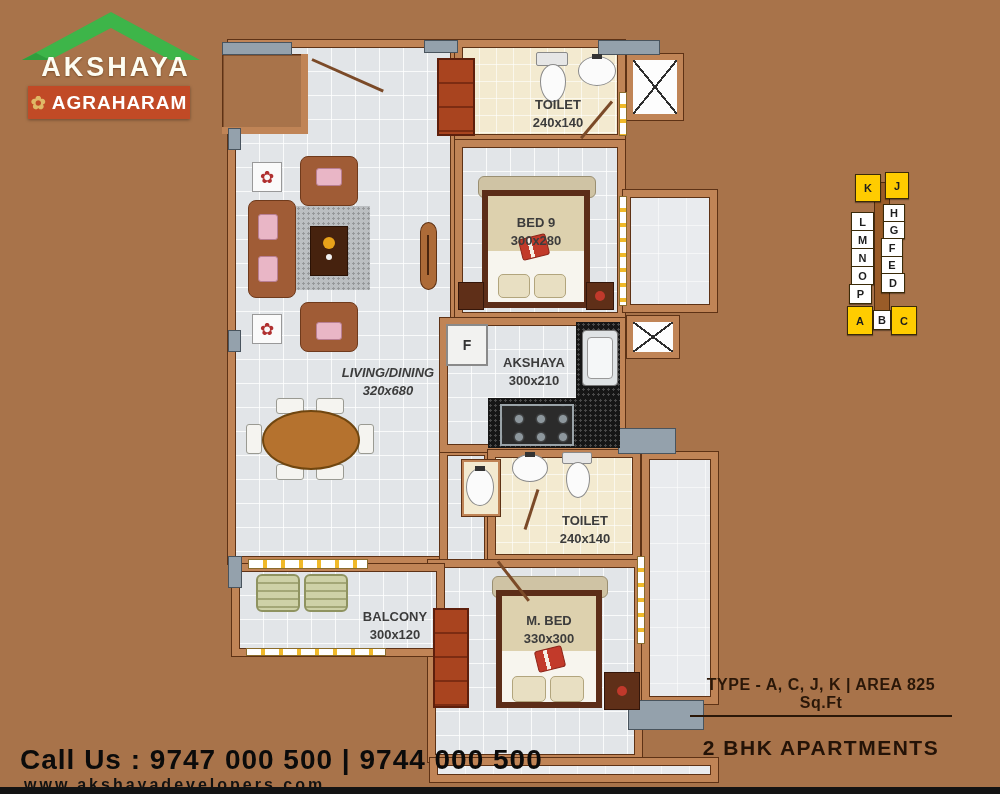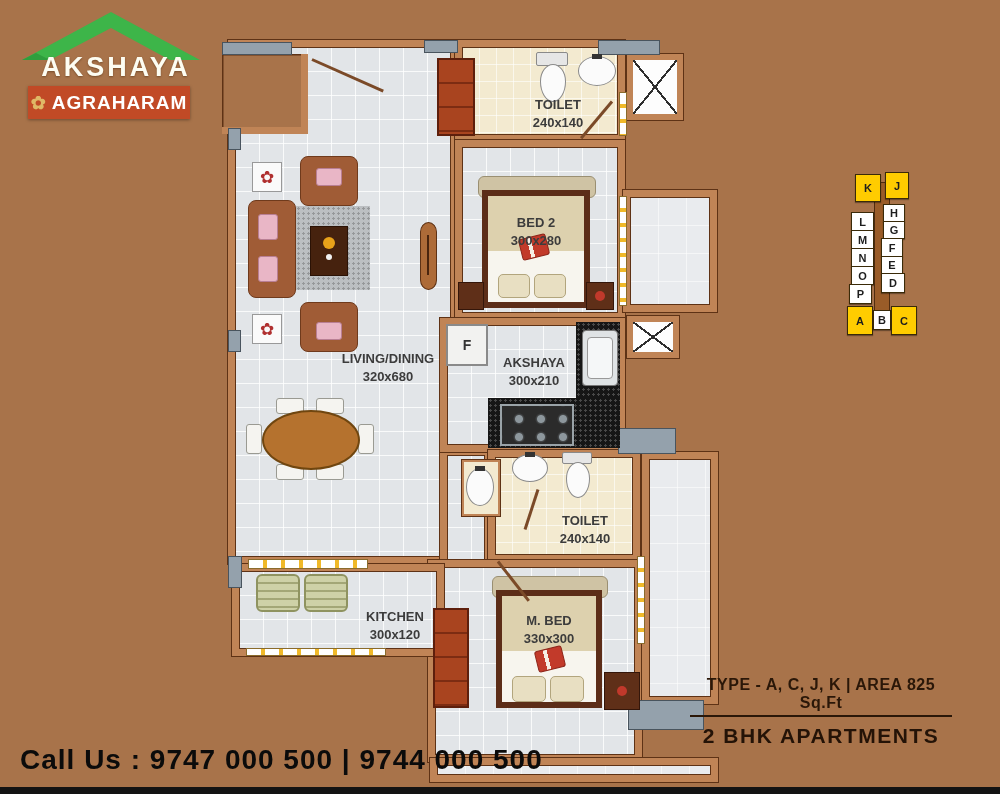--- a/index.html
+++ b/index.html
@@ -105,21 +105,21 @@
   .kp.hl{background:#ffcc00;}
 
   
   #call-line{position:absolute;left:20px;top:744px;font-size:28px;font-weight:800;color:#0b0b0b;
       letter-spacing:1px;z-index:70;}
   #website-line{position:absolute;left:24px;top:776px;font-size:16px;font-weight:700;color:#121212;
       letter-spacing:3px;z-index:70;}
   #type-block{position:absolute;left:690px;top:676px;width:262px;text-align:center;z-index:70;}
   #type-block .tline{display:inline-block;font-size:16px;font-weight:700;color:#2a1708;
       border-bottom:2px solid #2a1708;padding-bottom:3px;letter-spacing:.5px;}
-  #type-block .bline{margin-top:7px;font-size:21px;font-weight:800;color:#241307;letter-spacing:1.5px;}
+  #type-block .bline{margin-top:19px;font-size:21px;font-weight:800;color:#241307;letter-spacing:1.5px;}
   #bottom-bar{position:absolute;left:0;top:787px;width:1000px;height:7px;background:#131313;z-index:80;}
 </style>
 </head>
 <body>
 
 <div id="canvas">
 
   <div id="logo">
     <svg width="190" height="56" viewBox="0 0 190 56">
       <polygon points="6,52 95,4 184,52 154,52 95,20 34,52" fill="#3db549"></polygon>
@@ -245,41 +245,41 @@
   <div class="pillow" style="left:550px;top:676px;width:32px;height:24px;"></div>
   <div class="nightstand" style="left:604px;top:672px;width:34px;height:36px;">
       <div class="dot"></div>
     </div>
 
   <div class="rlabel" style="left:558px;top:96px;">
     <div>TOILET</div>
     <div>240x140</div>
   </div>
   <div class="rlabel" style="left:536px;top:214px;">
-    <div>BED 2</div>
+    <div>BED 9</div>
     <div>300x280</div>
   </div>
-  <div class="rlabel" style="left:388px;top:350px;">
+  <div class="rlabel" style="left:388px;top:364px;font-style:italic;">
     <div>LIVING/DINING</div>
     <div>320x680</div>
   </div>
   <div class="rlabel" style="left:534px;top:354px;">
     <div>AKSHAYA</div>
     <div>300x210</div>
   </div>
   <div class="rlabel" style="left:585px;top:512px;">
     <div>TOILET</div>
     <div>240x140</div>
   </div>
   <div class="rlabel" style="left:549px;top:612px;">
     <div>M. BED</div>
     <div>330x300</div>
   </div>
   <div class="rlabel" style="left:395px;top:608px;">
-    <div>KITCHEN</div>
+    <div>BALCONY</div>
     <div>300x120</div>
   </div>
 
 
   <div id="keyplan">
     <div class="kp-spine" style="left:31px;top:16px;width:14px;height:140px;"></div>
     <div class="kp hl" style="left:12px;top:8px;width:24px;height:26px;">K</div>
     <div class="kp hl" style="left:42px;top:6px;width:22px;height:25px;">J</div>
     <div class="kp" style="left:40px;top:38px;width:20px;height:16px;">H</div>
     <div class="kp" style="left:40px;top:55px;width:20px;height:16px;">G</div>
@@ -294,15 +294,16 @@
     <div class="kp hl" style="left:4px;top:140px;width:24px;height:27px;">A</div>
     <div class="kp" style="left:30px;top:144px;width:16px;height:18px;">B</div>
     <div class="kp hl" style="left:48px;top:140px;width:24px;height:27px;">C</div>
   </div>
 
   <div id="type-block">
     <div class="tline">TYPE - A, C, J, K | AREA 825 Sq.Ft</div>
     <div class="bline">2 BHK APARTMENTS</div>
   </div>
   <div id="call-line">Call Us : 9747 000 500 | 9744 000 500</div>
+  <div id="website-line">www.akshayadevelopers.com</div>
   <div id="bottom-bar"></div>
 
 </div>
 
 </body></html>

